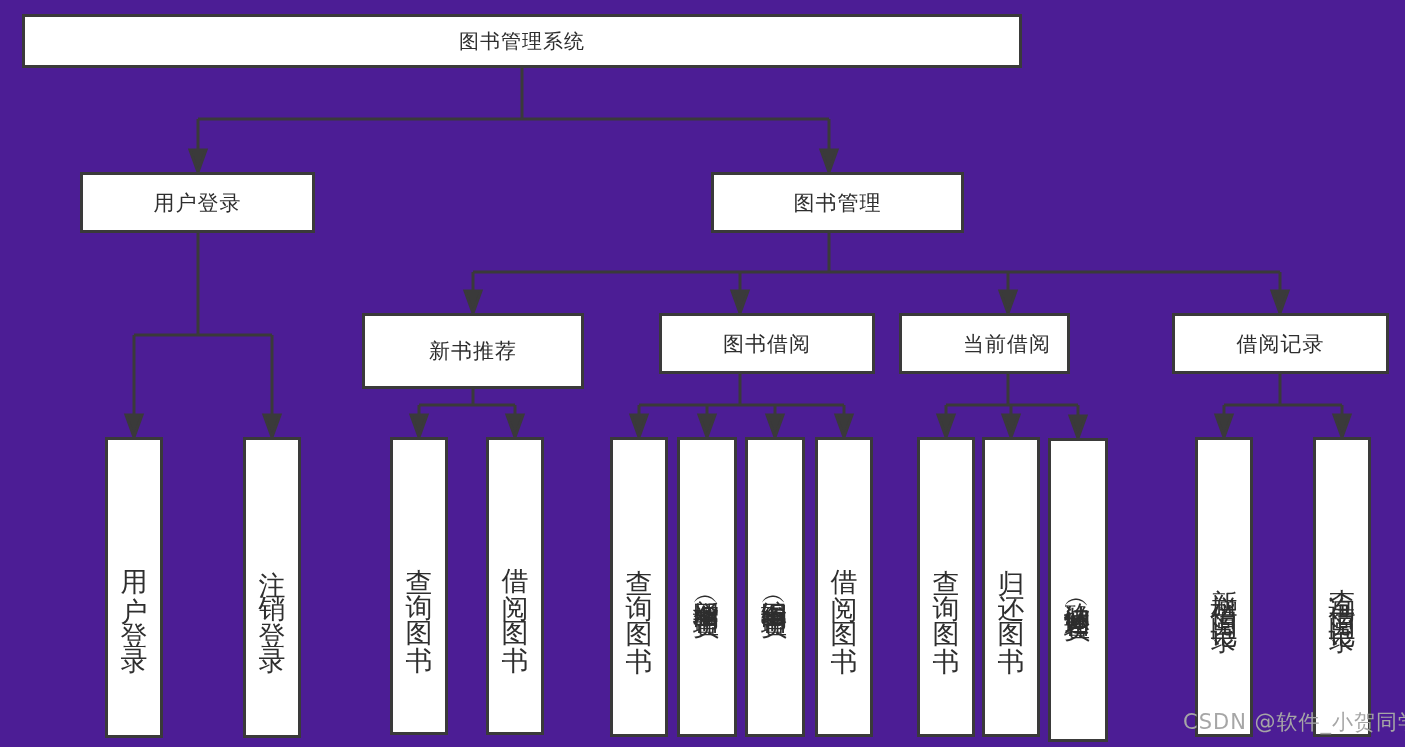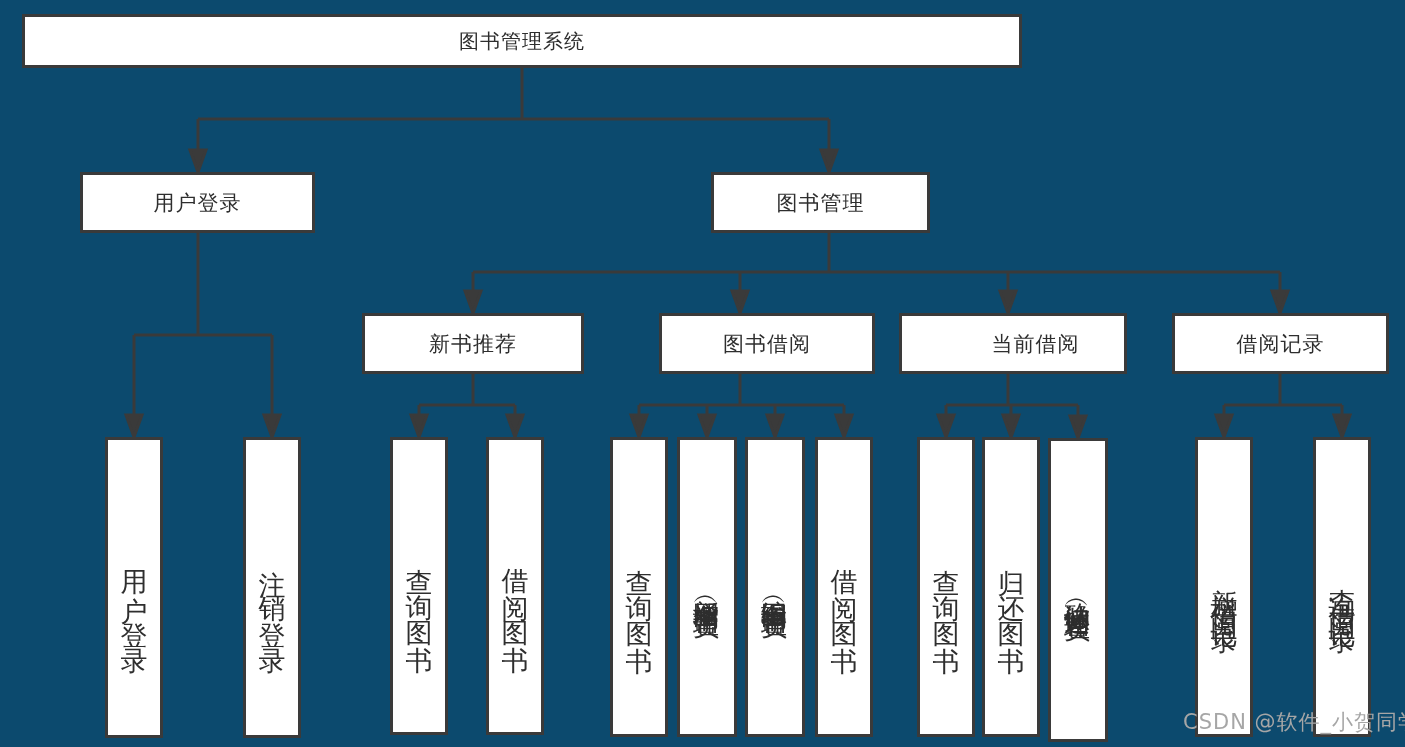--- a/index.html
+++ b/index.html
@@ -5,21 +5,21 @@
   html, body {
     margin: 0;
     padding: 0;
     background: #ffffff;
     font-family: "DejaVu Sans", "Liberation Sans", sans-serif;
   }
   .stage {
     position: relative;
     width: 1405px;
     height: 747px;
-    background: #0c4a6e;
+    background: #4c1d95;
     overflow: hidden;
   }
   svg.wires {
     position: absolute;
     left: 0; top: 0;
     width: 1405px; height: 747px;
     pointer-events: none;
     z-index: 0;
   }
   .node {
@@ -123,31 +123,31 @@
     </g>
   </svg>
 
   <div class="node hbox root-box" style="left:22px; top:14px; width:1000px; height:54px;">
     <span class="htext">图书管理系统</span>
   </div>
 
   <div class="node hbox" style="left:80px; top:172px; width:235px; height:61px;">
     <span class="htext">用户登录</span>
   </div>
-  <div class="node hbox" style="left:711px; top:172px; width:219px; height:61px;">
+  <div class="node hbox" style="left:711px; top:172px; width:253px; height:61px;">
     <span class="htext">图书管理</span>
   </div>
 
-  <div class="node hbox" style="left:362px; top:313px; width:222px; height:61px;">
+  <div class="node hbox" style="left:362px; top:313px; width:222px; height:76px;">
     <span class="htext">新书推荐</span>
   </div>
   <div class="node hbox" style="left:632px; top:313px; width:216px; height:61px;margin-left:27px;">
     <span class="htext">图书借阅</span>
   </div>
-  <div class="node hbox" style="left:899px; top:313px; width:228px; height:61px;padding-left:45px;">
+  <div class="node hbox" style="left:899px; top:313px; width:171px; height:61px;padding-left:45px;">
     <span class="htext">当前借阅</span>
   </div>
   <div class="node hbox" style="left:1172px; top:313px; width:217px; height:61px;">
     <span class="htext">借阅记录</span>
   </div>
 
   <div class="node vbox len4" style="left:105px; top:437px; width:58px; height:301px;">
     <span class="vtext">用户登录</span>
   </div>
   <div class="node vbox len4" style="left:243px; top:437px; width:58px; height:301px;">

